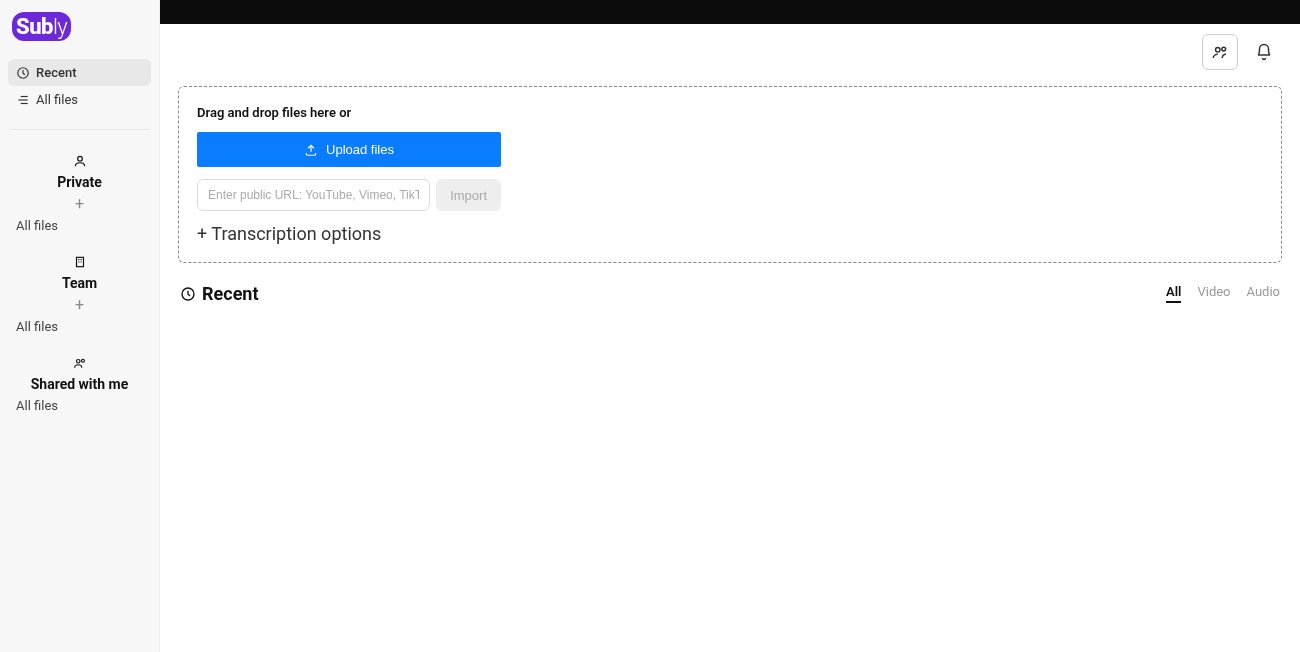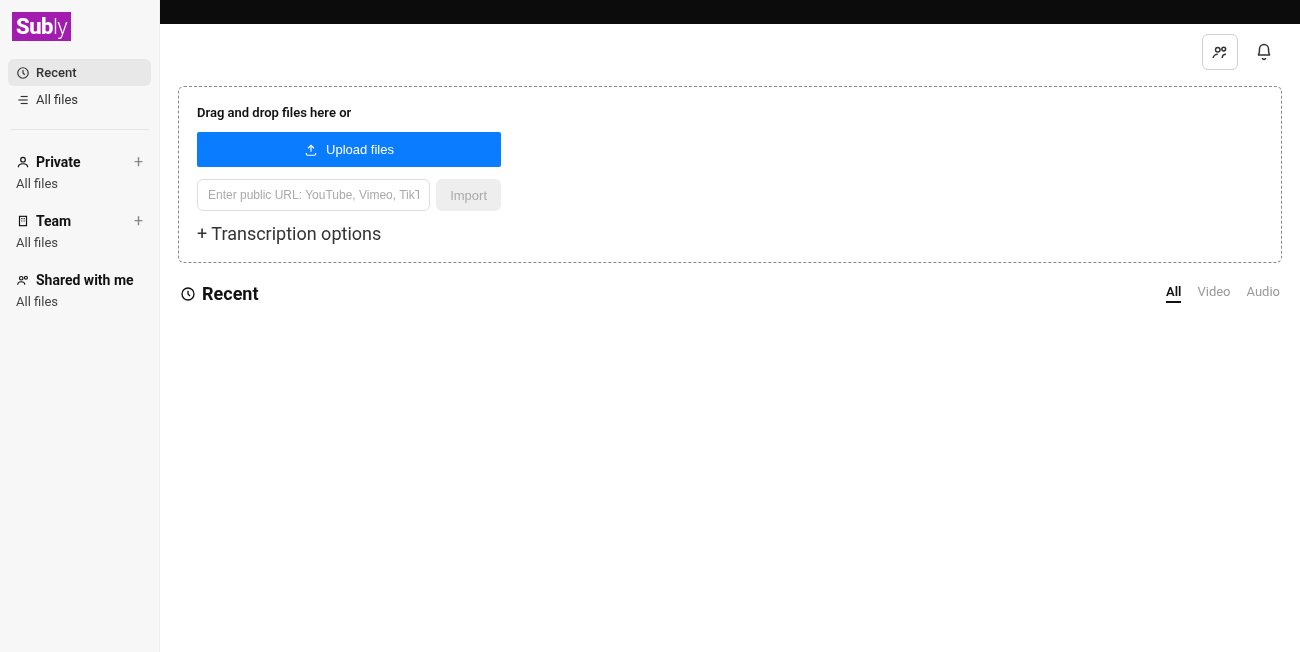--- a/index.html
+++ b/index.html
@@ -18,27 +18,27 @@
   .sidebar {
     width: 160px;
     background: #f7f7f7;
     border-right: 1px solid #eee;
     padding: 0;
   }
   .logo-area {
     padding: 12px 12px 18px 12px;
   }
   .logo {
-    background: #a21caf;
+    background: #6d28d9;
     color: #fff;
     font-weight: 800;
     font-size: 22px;
     padding: 2px 4px;
     display: inline-block;
-    border-radius: 0;
+    border-radius: 12px;
     letter-spacing: -0.5px;
   }
   .logo .dim { font-weight: 300; }
   .nav-section { padding: 0 8px 8px 8px; }
   .nav-block { padding: 10px 8px 0 8px; }
   .sep { margin: 8px 10px; border: none; border-top: 1px solid #e5e5e5; }
   .nav-item {
     display: flex;
     align-items: center;
     gap: 6px;
@@ -49,20 +49,21 @@
     font-size: 13px;
   }
   .nav-item.selected { background: #e8e8e8; font-weight: 500; }
   .nav-item .icon { width: 14px; height: 14px; flex: 0 0 14px; color: #333; }
   .section-head {
     display: flex;
     align-items: center;
     gap: 6px;
     padding: 6px 8px 2px 8px;
     cursor: pointer;
+    flex-direction: column;
   }
   .section-head .title { font-weight: 700; font-size: 14px; flex: 1; }
   .section-head .plus { color: #888; font-size: 16px; line-height: 1; cursor: pointer; }
   .section-head .icon { width: 14px; height: 14px; flex: 0 0 14px; }
   .sub-link {
     padding: 4px 8px 6px 8px;
     color: #444;
     font-size: 13px;
     cursor: pointer;
   }

